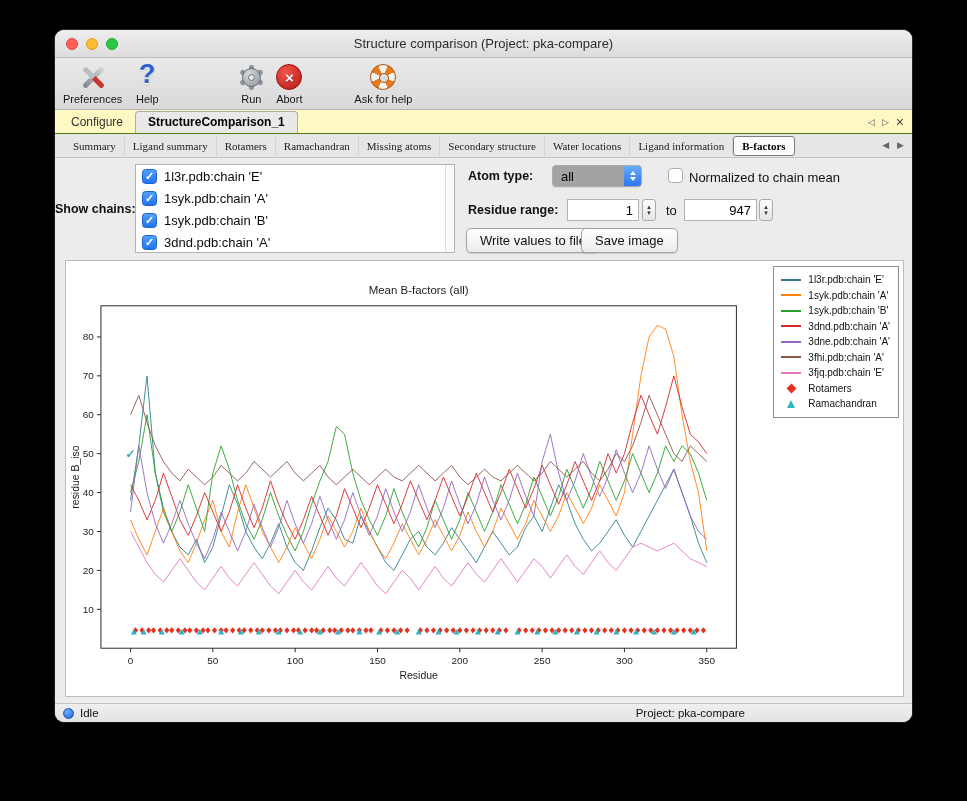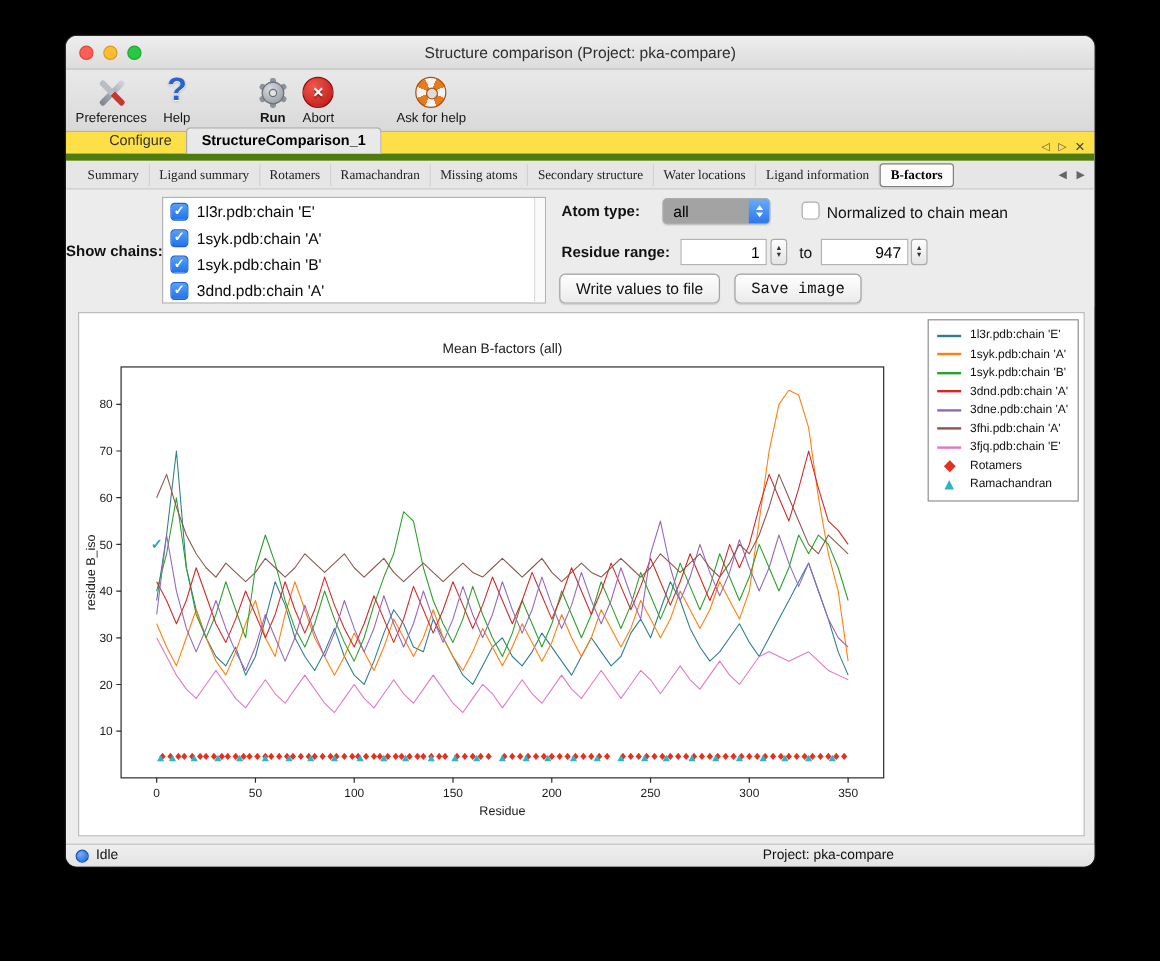--- a/index.html
+++ b/index.html
@@ -23,21 +23,21 @@
   .light.yellow { background:#febc2e; border:1px solid #d89e24; }
   .light.green  { background:#28c840; border:1px solid #1eaa34; }
 
   
   .toolbar { height:52px; flex:0 0 52px; background:linear-gradient(#e9e9e9,#d9d9d9);
              border-bottom:1px solid #b2b2b2; display:flex; align-items:flex-start;
              padding:4px 10px 0 8px; }
   .tool { display:flex; flex-direction:column; align-items:center; cursor:default; }
   .tool .tlabel { font-size:11px; color:#161616; margin-top:1px; white-space:nowrap; }
   .ticon { width:30px; height:30px; position:relative; }
-  .m-help   { margin-left:10px; } .m-run { margin-left:50px;font-weight:bold; }
+  .m-help   { margin-left:10px; } .m-run { margin-left:74px; }
   .m-abort  { margin-left:8px;  } .m-ask { margin-left:50px; }
 
   
   .px-bar { position:absolute; left:13px; top:2px; width:5px; height:27px; border-radius:2px; }
   .px-bar.b1 { background:linear-gradient(#d2d7dd,#7e848d); transform:rotate(45deg); }
   .px-bar.b2 { background:linear-gradient(#b8bec6 0 52%, #c8372d 52%); transform:rotate(-45deg); }
   
   .help-q { position:absolute; left:0; top:-3px; width:30px; text-align:center;
             font-size:27px; font-weight:bold; color:#2a63cf;
             text-shadow:0 1px 0 #ffffff, 0 1px 2px rgba(0,0,0,.35); }
@@ -58,22 +58,22 @@
                   text-shadow:0 1px 1px rgba(0,0,0,.4); }
   
   .buoy { position:absolute; left:2px; top:2px; width:26px; height:26px; border-radius:50%;
           background:conic-gradient(from 22.5deg,#e87a1e 0 45deg,#f4f4f4 0 90deg,#e87a1e 0 135deg,
                      #f4f4f4 0 180deg,#e87a1e 0 225deg,#f4f4f4 0 270deg,#e87a1e 0 315deg,#f4f4f4 0 360deg);
           border:1px solid #a9540e; }
   .buoy::after { content:""; position:absolute; left:8px; top:8px; width:8px; height:8px;
                  border-radius:50%; background:#dcdcdc; border:1px solid #a9540e; }
 
   
-  .doctabs { height:24px; flex:0 0 24px; background:#fde047; border-bottom:6px solid #4d7c0f;
-             display:flex; align-items:flex-end; padding-left:24px; position:relative; }
+  .doctabs { height:24px; flex:0 0 24px; background:#fef9c3; border-bottom:1px solid #4d7c0f;
+             display:flex; align-items:flex-end; padding-left:4px; position:relative; }
   .doctab { font-size:12px; color:#333; padding:3px 12px 4px; }
   .doctab.active { font-weight:bold; color:#000; background:#e9e9e9;
                    border:1px solid #ababab; border-bottom:none; border-radius:4px 4px 0 0; }
   .doctab-nav { position:absolute; right:8px; top:0; height:24px; display:flex;
                 align-items:center; gap:7px; color:#555; }
   .nav-glyph { font-size:9px; line-height:1; cursor:default; }
   .nav-glyph.x { font-size:14px; color:#444; }
 
   
   .subtabs { height:24px; flex:0 0 24px; background:#e6e6e6; border-bottom:1px solid #c4c4c4;
@@ -122,21 +122,21 @@
              background:linear-gradient(#fdfdfd,#e4e4e4); border:1px solid #ababab;
              border-radius:3px; display:flex; flex-direction:column; align-items:center;
              justify-content:center; color:#333; }
   .stepper span { font-size:7px; line-height:6px; }
   .stepper.s1 { left:587px; } .stepper.s2 { left:704px; }
   .to-label { position:absolute; left:611px; top:45px; font-size:13px; color:#111; }
   .mac-btn { position:absolute; top:70px; height:25px; border:1px solid #a3a3a3; border-radius:5px;
              background:linear-gradient(#ffffff,#ebebeb); font-size:13px; color:#111;
              padding:0 13px; font-family:"Liberation Sans", sans-serif;
              box-shadow:0 1px 1px rgba(0,0,0,.12); }
-  .btn-write { left:411px; } .btn-save { left:557px;font-family:Liberation Mono, monospace; }
+  .btn-write { left:411px; } .btn-save { left:526px; }
 
   
   .chart-wrap { flex:1; margin:4px 8px 6px 10px; background:#fff; border:1px solid #bcbcbc;
                 position:relative; overflow:hidden; }
   .chart-wrap svg { display:block; width:100%; height:100%; }
   svg text { font-family:"Liberation Sans", sans-serif; }
   .legend { position:absolute; right:4px; top:5px; background:#fff; border:1px solid #8f8f8f;
             padding:5px 8px 5px 6px; }
   .lg-row { display:flex; align-items:center; gap:6px; height:15.5px; }
   .lg-swatch { width:22px; display:flex; align-items:center; justify-content:center; }

